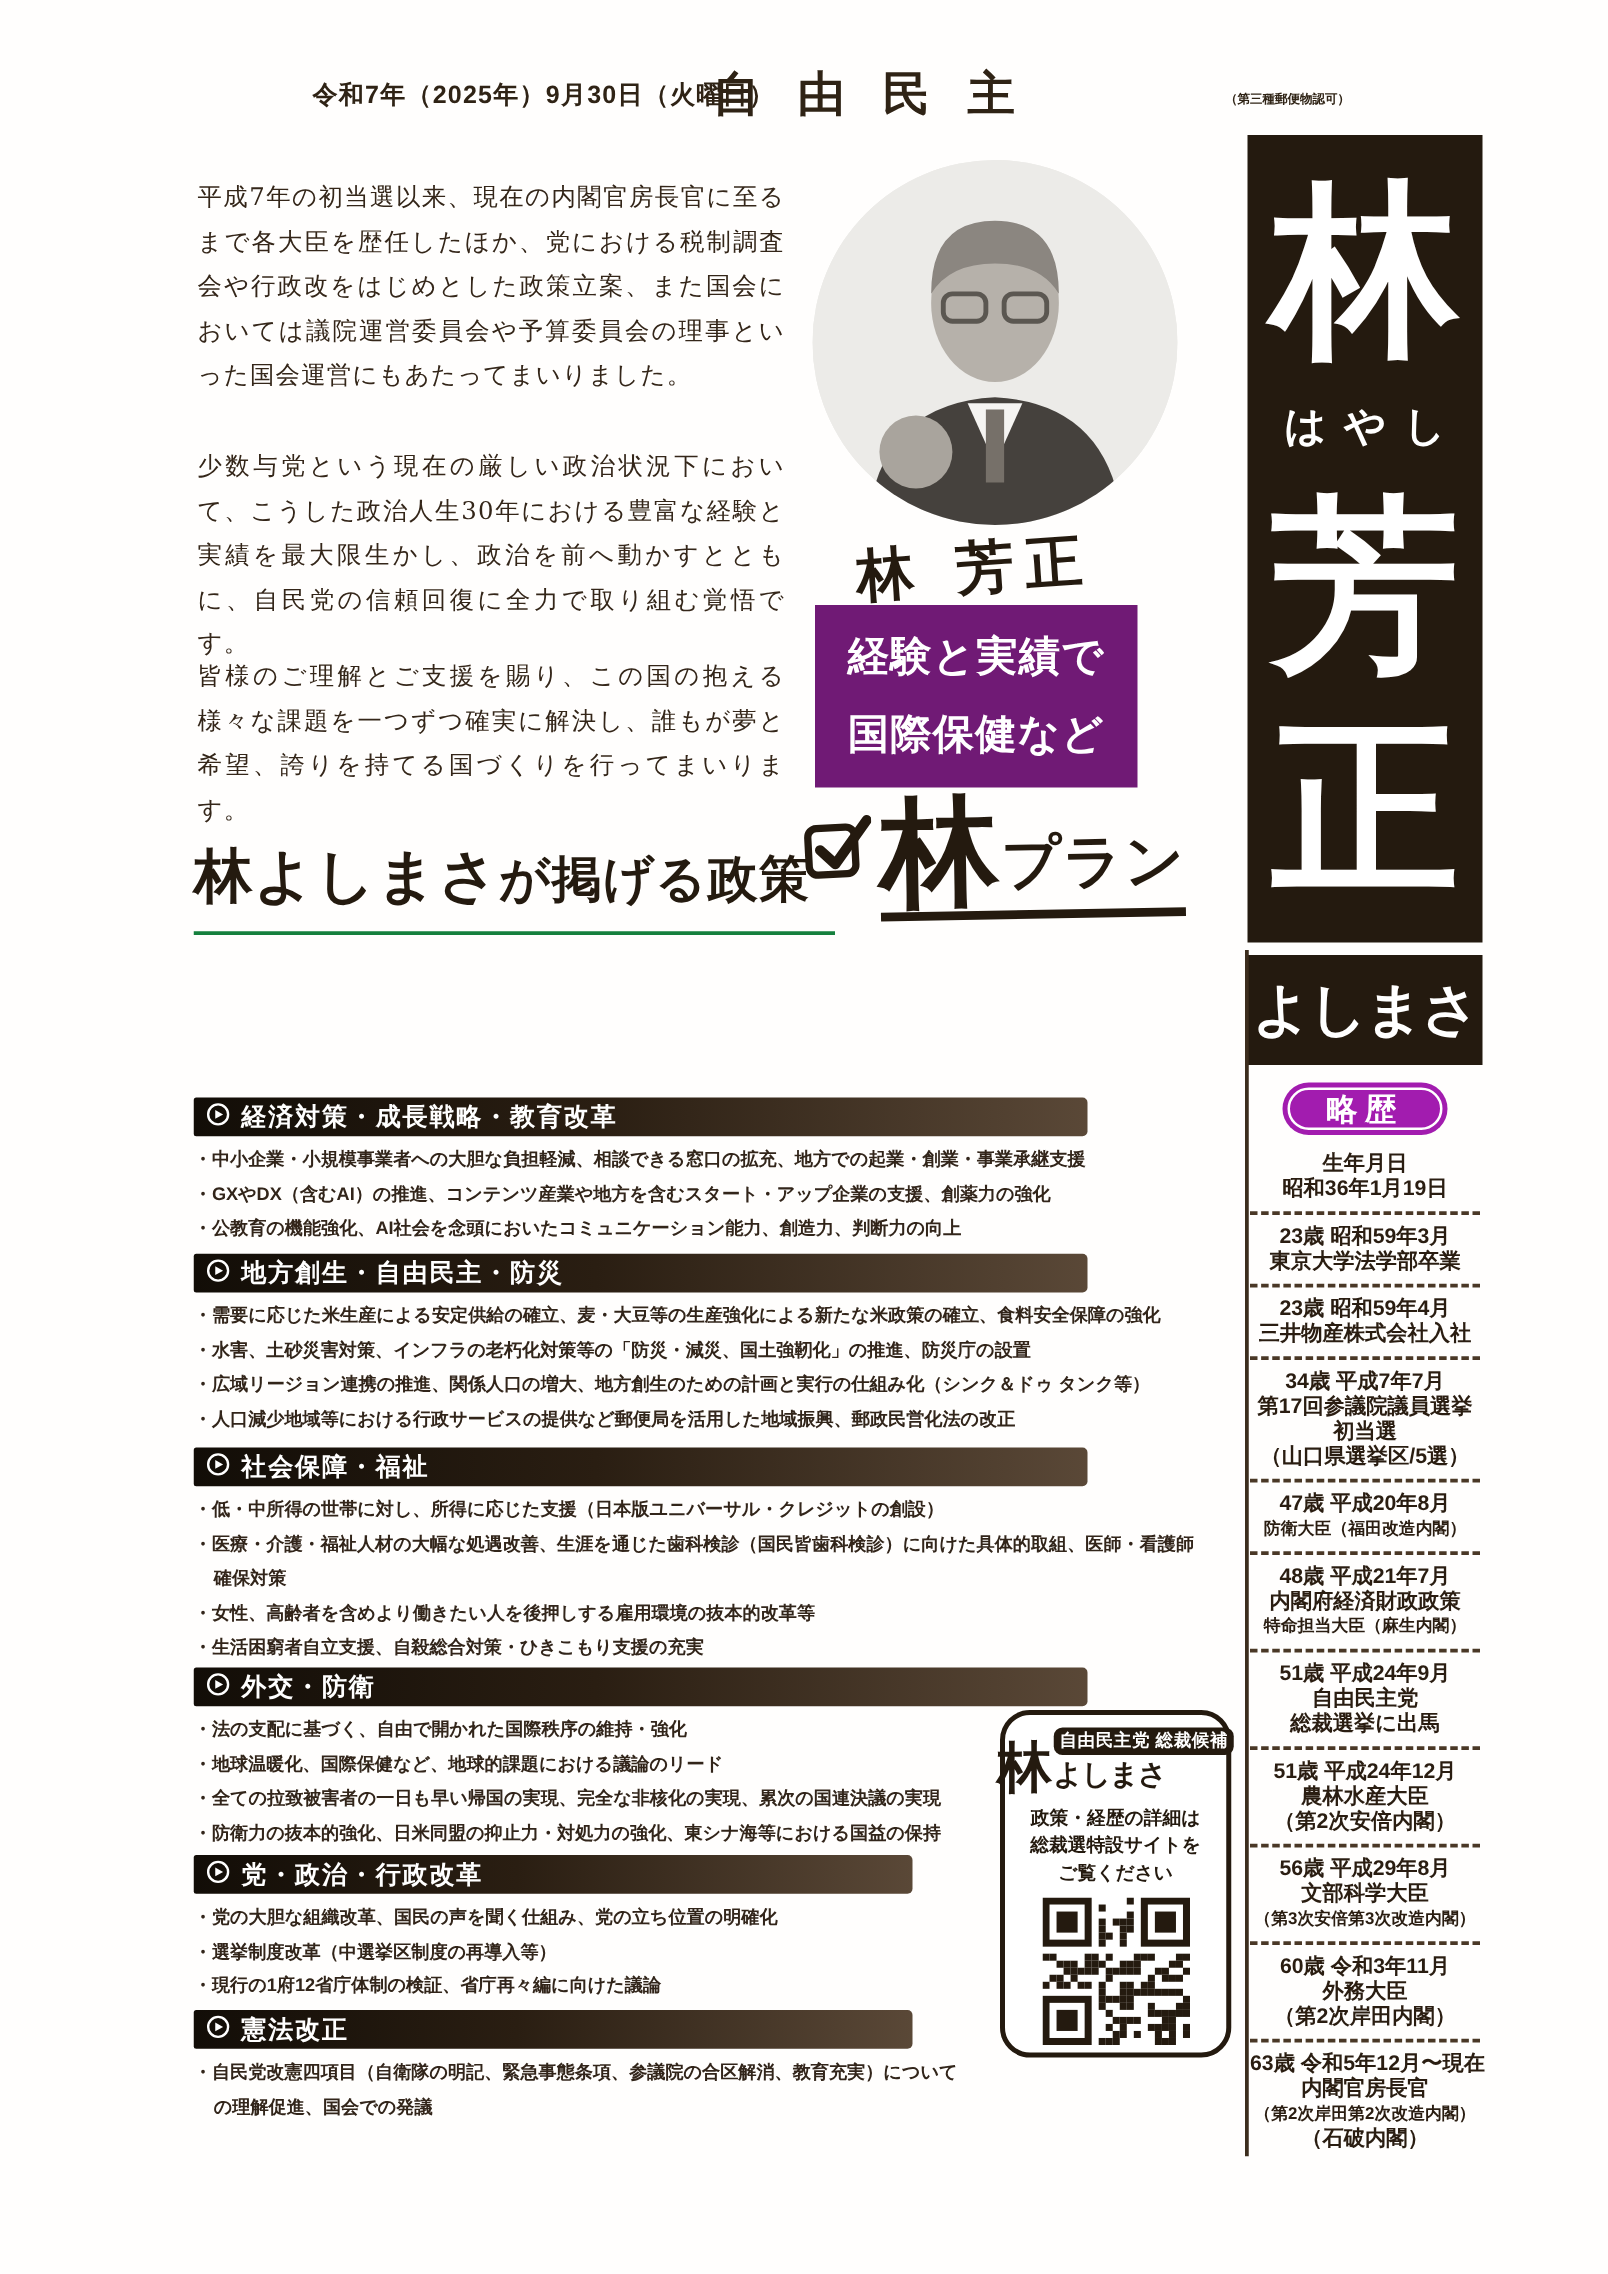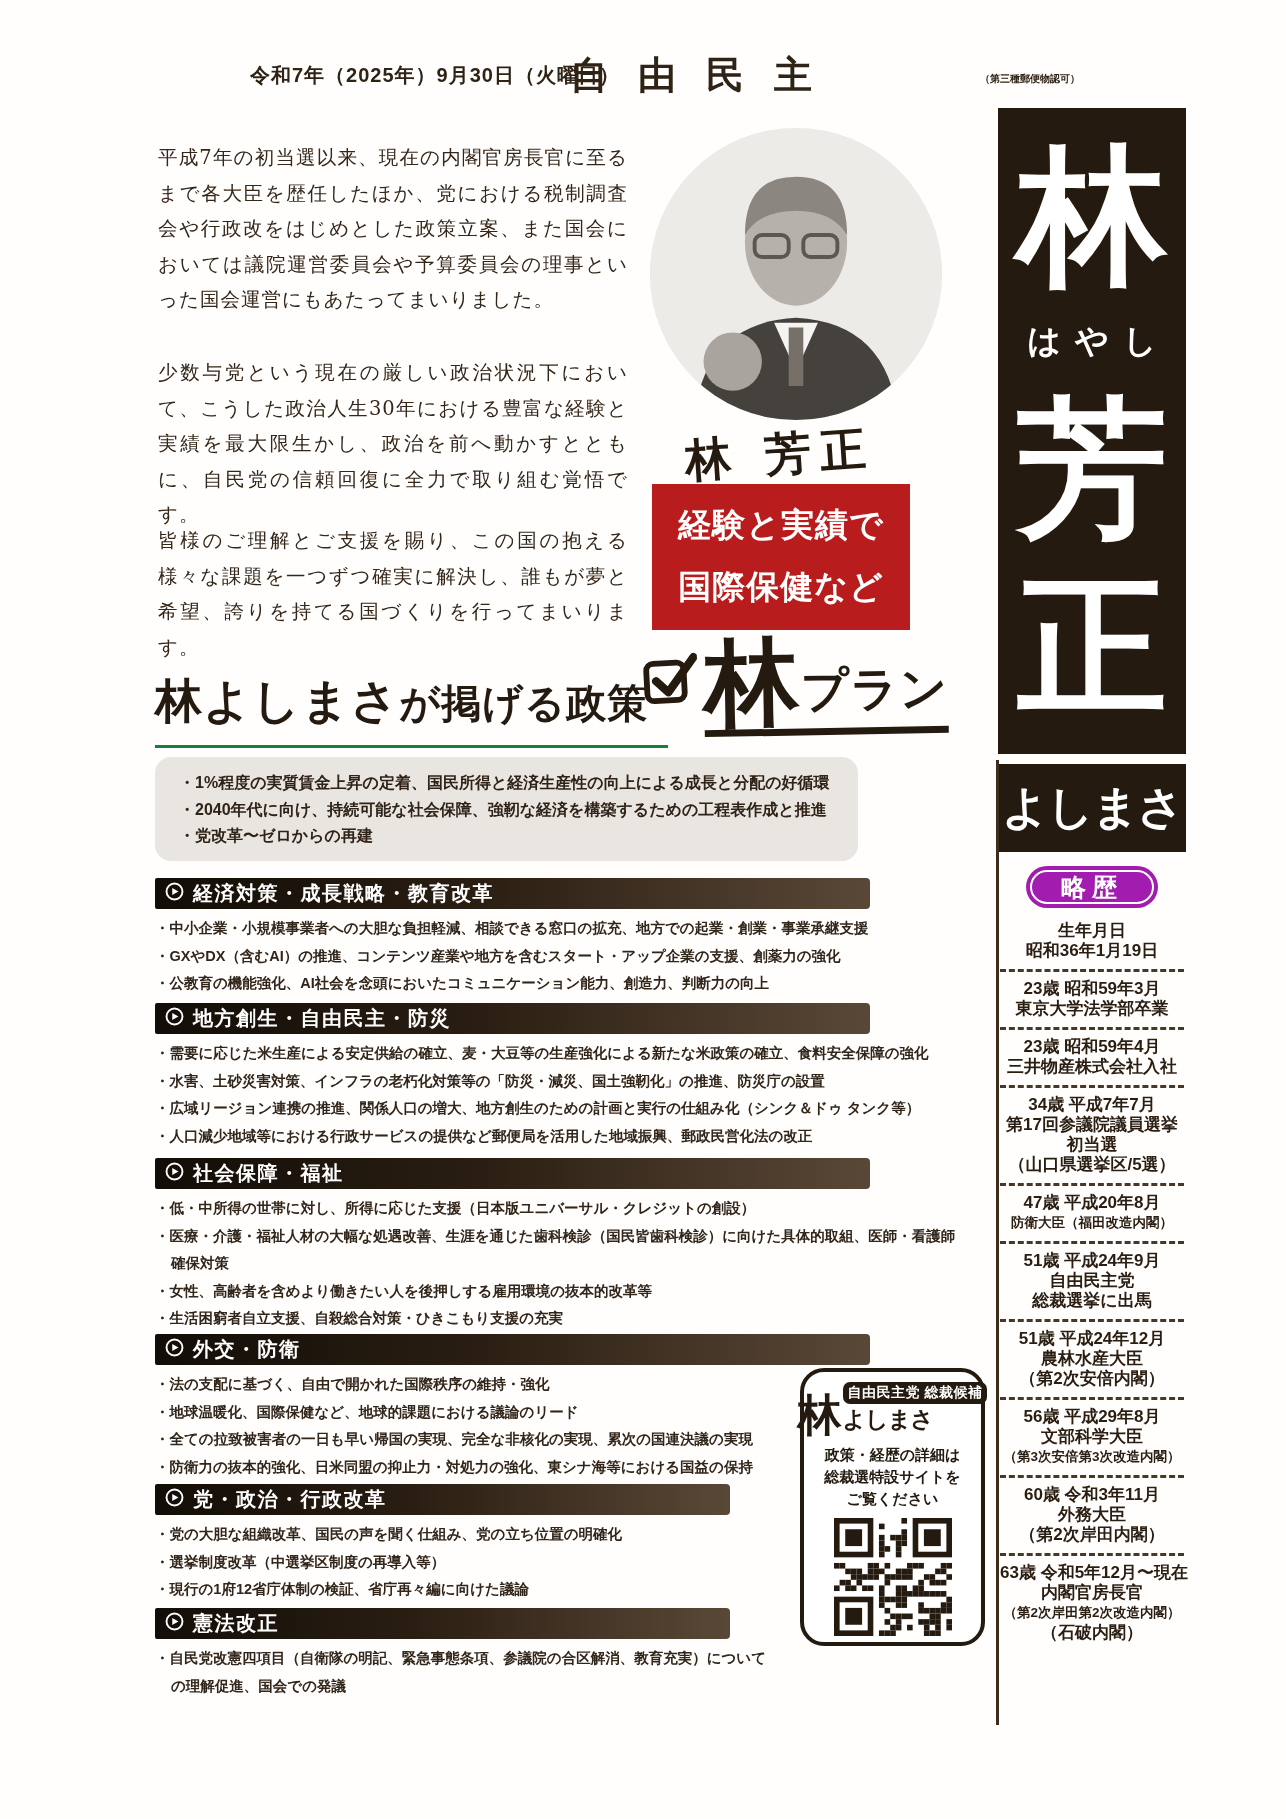--- a/index.html
+++ b/index.html
@@ -15,21 +15,21 @@
 
   
   .intro-p{left:158px;width:470px;font-family:"DejaVu Serif",serif;font-weight:500;
            font-size:19.5px;line-height:35.5px;letter-spacing:1px;color:#342619;text-align:justify;}
   .p1{top:140px;} .p2{top:355px;} .p3{top:523px;}
 
   
   .portrait{left:650px;top:128px;width:292px;height:292px;border-radius:50%;overflow:hidden;background:#ecebe8;}
   .signature{left:640px;top:424px;width:280px;text-align:center;font-family:"DejaVu Serif",serif;
              font-weight:700;font-size:46px;letter-spacing:9px;color:#241a0f;transform:rotate(-4deg);white-space:nowrap;}
-  .catchbox{left:652px;top:484px;width:258px;height:146px;background:#b91c1c;color:#fff;text-align:center;
+  .catchbox{left:652px;top:484px;width:258px;height:146px;background:#701a75;color:#fff;text-align:center;
             font-family:"DejaVu Serif",serif;font-weight:700;font-size:33px;letter-spacing:1px;
             padding-top:10px;box-sizing:border-box;line-height:62px;white-space:nowrap;}
 
   
   .pol-head{left:155px;top:670px;border-bottom:3px solid #15803d;padding:0 20px 12px 0;color:#241a0f;white-space:nowrap;}
   .pol-head .t1{font-size:47px;font-weight:900;letter-spacing:1px;}
   .pol-head .t2{font-size:40px;font-weight:900;letter-spacing:1px;}
   .plan{left:642px;top:638px;display:flex;align-items:flex-end;}
   .plan .chk{margin:0 6px 26px 0;transform:rotate(-3deg);}
   .plan-inner{display:flex;align-items:flex-end;border-bottom:7px solid #241a0f;padding-bottom:3px;transform:rotate(-1deg);}
@@ -128,25 +128,20 @@
         <rect x="4" y="12" width="32" height="32" rx="6" fill="none" stroke="#241a0f" stroke-width="5"></rect>
         <path d="M12 27 L22 37 L45 8" fill="none" stroke="#241a0f" stroke-width="7" stroke-linecap="round" stroke-linejoin="round"></path>
       </svg>
     </span>
     <span class="plan-inner">
       <span class="pk">林</span>
       <span class="ps">プラン</span>
     </span>
   </div>
 
-  <div class="abs hlbox">
-      <div class="hl-bullet">1%程度の実質賃金上昇の定着、国民所得と経済生産性の向上による成長と分配の好循環</div>
-      <div class="hl-bullet">2040年代に向け、持続可能な社会保障、強靭な経済を構築するための工程表作成と推進</div>
-      <div class="hl-bullet">党改革〜ゼロからの再建</div>
-    </div>
 
   <div class="abs sec" style="left:155px;top:878px;">
     <div class="sec-bar">
       <span><svg width="19" height="19" viewBox="0 0 20 20">
             <circle cx="10" cy="10" r="8.4" fill="none" stroke="#fff" stroke-width="2"></circle>
             <path d="M7.6 6.3 L14.2 10 L7.6 13.7 Z" fill="#fff"></path>
           </svg></span>
       <span class="sec-title">経済対策・成長戦略・教育改革</span>
     </div>
     <div class="sec-bullets">
@@ -408,20 +403,25 @@
         <div class="tl-line">34歳 平成7年7月</div>
         <div class="tl-line">第17回参議院議員選挙</div>
         <div class="tl-line">初当選</div>
         <div class="tl-line">（山口県選挙区/5選）</div>
       </div>
       <div class="tl-entry">
         <div class="tl-line">47歳 平成20年8月</div>
         <div class="tl-line tl-sm">防衛大臣（福田改造内閣）</div>
       </div>
       <div class="tl-entry">
+        <div class="tl-line">48歳 平成21年7月</div>
+        <div class="tl-line">内閣府経済財政政策</div>
+        <div class="tl-line tl-sm">特命担当大臣（麻生内閣）</div>
+      </div>
+      <div class="tl-entry">
         <div class="tl-line">51歳 平成24年9月</div>
         <div class="tl-line">自由民主党</div>
         <div class="tl-line">総裁選挙に出馬</div>
       </div>
       <div class="tl-entry">
         <div class="tl-line">51歳 平成24年12月</div>
         <div class="tl-line">農林水産大臣</div>
         <div class="tl-line">（第2次安倍内閣）</div>
       </div>
       <div class="tl-entry">

